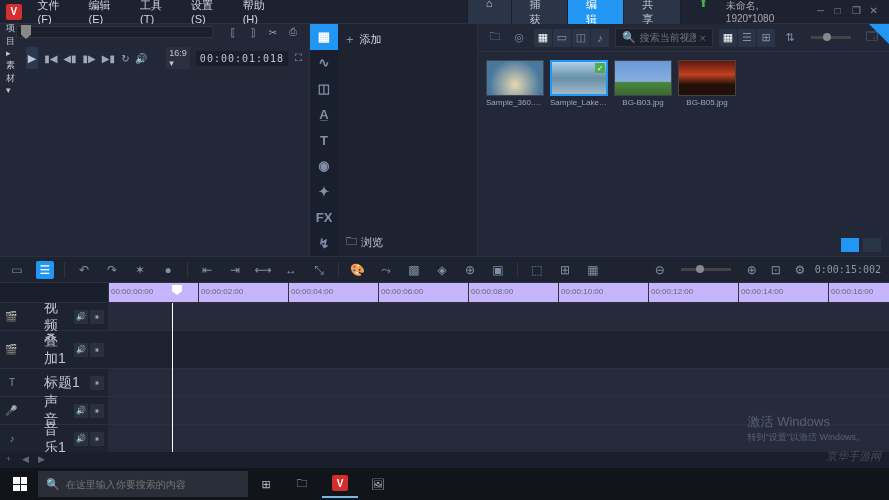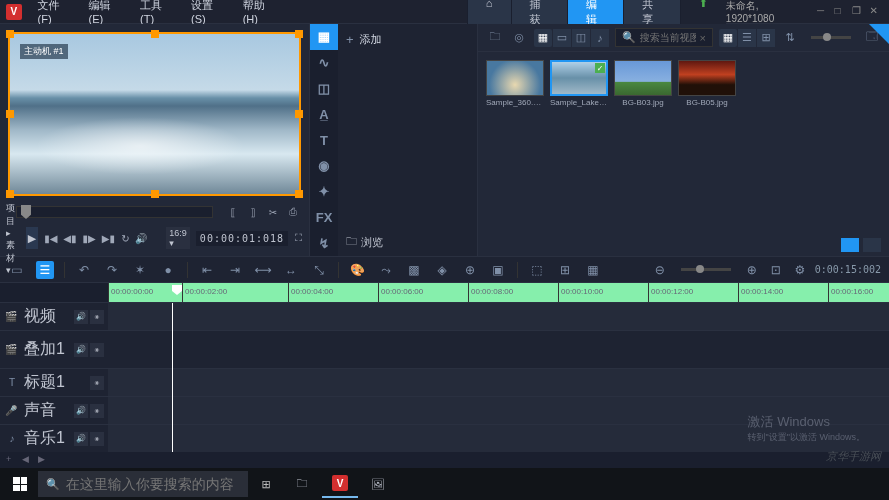--- a/index.html
+++ b/index.html
@@ -79,30 +79,30 @@
 .timeline-panel { height: 212px; background: #1e2332; border-top: 1px solid #2a3040; display: flex; flex-direction: column; }
 .tl-toolbar { height: 26px; display: flex; align-items: center; padding: 0 8px; gap: 10px; border-bottom: 1px solid #2a3040; }
 .tl-tool { width: 18px; height: 18px; cursor: pointer; color: #8090a8; display: flex; align-items: center; justify-content: center; font-size: 12px; }
 .tl-tool.active { background: #2196f3; color: #fff; border-radius: 2px; }
 .tl-sep { width: 1px; height: 16px; background: #333; }
 .tl-right { margin-left: auto; display: flex; align-items: center; gap: 6px; }
 .tl-duration { font-family: monospace; font-size: 10px; color: #8899aa; }
 
 .tl-ruler { height: 20px; display: flex; border-bottom: 1px solid #2a3040; }
 .tl-ruler-left { width: 108px; background: #1a1f2e; }
-.tl-ruler-track { flex: 1; position: relative; background: #86efac; font-size: 8px; color: #667; text-align: right; }
+.tl-ruler-track { flex: 1; position: relative; background: #c4b5fd; font-size: 8px; color: #667; text-align: right; }
 .ruler-tick { position: absolute; top: 0; height: 100%; border-left: 1px solid #333; padding-left: 2px; padding-top: 4px; }
 .playhead-marker { position: absolute; left: 64px; top: 2px; width: 10px; height: 10px; background: #fff; clip-path: polygon(0 0, 100% 0, 100% 60%, 50% 100%, 0 60%); }
 
 .tl-tracks { flex: 1; overflow: hidden; position: relative; }
 .track { height: 28px; display: flex; border-bottom: 1px solid #2a3040; }
 .track.tall { height: 38px; }
 .track-header { width: 108px; background: #1e2332; display: flex; align-items: center; gap: 4px; padding: 0 4px; }
 .track-icon { width: 16px; height: 16px; color: #8090a8; font-size: 10px; display: flex; align-items: center; justify-content: center; }
-.track-name { flex: 1; font-size: 16px; }
+.track-name { flex: 1; font-size: 14px; margin-left: 20px; }
 .track-btns { display: flex; gap: 2px; }
 .track-btn { width: 14px; height: 14px; background: #2a3040; cursor: pointer; font-size: 8px; display: flex; align-items: center; justify-content: center; }
 .track-body { flex: 1; background: #252b3a; position: relative; }
 .track-body.ov { background: #1f2530; }
 .clip { position: absolute; top: 3px; bottom: 3px; background: #1a9e8a; border: 1px solid #ff9800; border-left-width: 4px; border-right-width: 4px; display: flex; align-items: center; padding-left: 4px; font-size: 9px; color: #fff; }
 .clip-thumb { width: 50px; height: 100%; background: linear-gradient(180deg,#a8c8e0,#6890a8); margin: -1px 4px -1px -4px; border-right: 1px solid #ff9800; }
 .playhead-line { position: absolute; left: 172px; top: 0; bottom: 0; width: 1px; background: #fff; z-index: 5; }
 
 .tl-footer { height: 16px; background: #1a1f2e; display: flex; align-items: center; padding: 0 6px; gap: 4px; }
 .tl-foot-btn { width: 12px; height: 12px; cursor: pointer; font-size: 9px; color: #667; }
@@ -111,21 +111,21 @@
 .watermark1 { position: absolute; right: 24px; bottom: 56px; color: #5a6070; font-size: 13px; pointer-events: none; }
 .watermark1 .sub { font-size: 9px; }
 .watermark2 { position: absolute; right: 8px; bottom: 36px; color: #4a5058; font-size: 11px; pointer-events: none; font-style: italic; }
 
 
 .taskbar { position: absolute; bottom: 0; left: 0; right: 0; height: 32px; background: #111418; display: flex; align-items: center; padding: 0 4px; gap: 2px; }
 .tb-start { width: 32px; height: 28px; display: flex; align-items: center; justify-content: center; cursor: pointer; }
 .win-logo { width: 14px; height: 14px; display: grid; grid-template: 1fr 1fr / 1fr 1fr; gap: 1px; }
 .win-logo span { background: #fff; }
 .tb-search { display: flex; align-items: center; background: #2a2e38; height: 26px; width: 210px; padding: 0 8px; gap: 6px; }
-.tb-search input { background: transparent; border: none; color: #888; font-size: 14px; outline: none; flex: 1; }
+.tb-search input { background: transparent; border: none; color: #888; font-size: 10px; outline: none; flex: 1; }
 .tb-icon { width: 32px; height: 28px; display: flex; align-items: center; justify-content: center; cursor: pointer; color: #bbb; }
 .tb-app { width: 36px; height: 28px; display: flex; align-items: center; justify-content: center; cursor: pointer; }
 .tb-app.active { border-bottom: 2px solid #76b9ed; }
 
 
 .bg-360 { background: radial-gradient(circle at 50% 70%, #e8d8b0, #4878a0 70%); }
 .bg-lake { background: linear-gradient(180deg,#b0d0e8 0%,#6890a8 50%,#a0b8c8 100%); }
 .bg-b01 { background: linear-gradient(180deg,#5890d0 0%,#78b0e8 60%,#3a6840 62%,#4a7848 100%); }
 .bg-b02 { background: linear-gradient(180deg,#b8e0f0 0%,#d0e8f5 55%,#88c060 60%,#68a040 100%); }
 .bg-b03 { background: linear-gradient(180deg,#6898d8 0%,#88b0e0 60%,#4a8840 62%,#3a6830 100%); }
@@ -154,33 +154,20 @@
     <span class="win-btn">─</span>
     <span class="win-btn">□</span>
     <span class="win-btn">❐</span>
     <span class="win-btn">✕</span>
   </div>
 </div>
 
 <div class="main">
 
   <div class="preview-panel">
-    <div class="preview-viewport">
-      <div class="preview-frame">
-        <span class="preview-label">主动机 #1</span>
-        <div class="handle tl"></div>
-          <div class="handle tr"></div>
-        <div class="handle bl"></div>
-          <div class="handle br"></div>
-        <div class="handle tm"></div>
-          <div class="handle bm"></div>
-        <div class="handle ml"></div>
-          <div class="handle mr"></div>
-      </div>
-    </div>
     <div style="display:flex;align-items:center;gap:4px;padding:0 8px">
       <div class="preview-scrub" style="flex:1">
           <div class="scrub-thumb"></div>
         </div>
       <div class="preview-tools">
         <span class="transport-btn">⟦</span>
         <span class="transport-btn">⟧</span>
         <span class="transport-btn">✂</span>
         <span class="transport-btn">⎙</span>
       </div>
@@ -315,21 +302,21 @@
       <span class="tl-tool">⚙</span>
       <span class="tl-duration">0:00:15:002</span>
     </div>
   </div>
 
   <div class="tl-ruler">
     <div class="tl-ruler-left"></div>
     <div class="tl-ruler-track" id="ruler-track">
       <div class="playhead-marker"></div>
     <div class="ruler-tick" style="left: 0px;">00:00:00:00</div>
-        <div class="ruler-tick" style="left: 74px;">00:00:02:00</div>
+        <div class="ruler-tick" style="left: 90px;">00:00:02:00</div>
         <div class="ruler-tick" style="left: 180px;">00:00:04:00</div>
         <div class="ruler-tick" style="left: 270px;">00:00:06:00</div>
         <div class="ruler-tick" style="left: 360px;">00:00:08:00</div>
         <div class="ruler-tick" style="left: 450px;">00:00:10:00</div>
         <div class="ruler-tick" style="left: 540px;">00:00:12:00</div>
         <div class="ruler-tick" style="left: 630px;">00:00:14:00</div>
         <div class="ruler-tick" style="left: 720px;">00:00:16:00</div>
       </div>
   </div>
 

